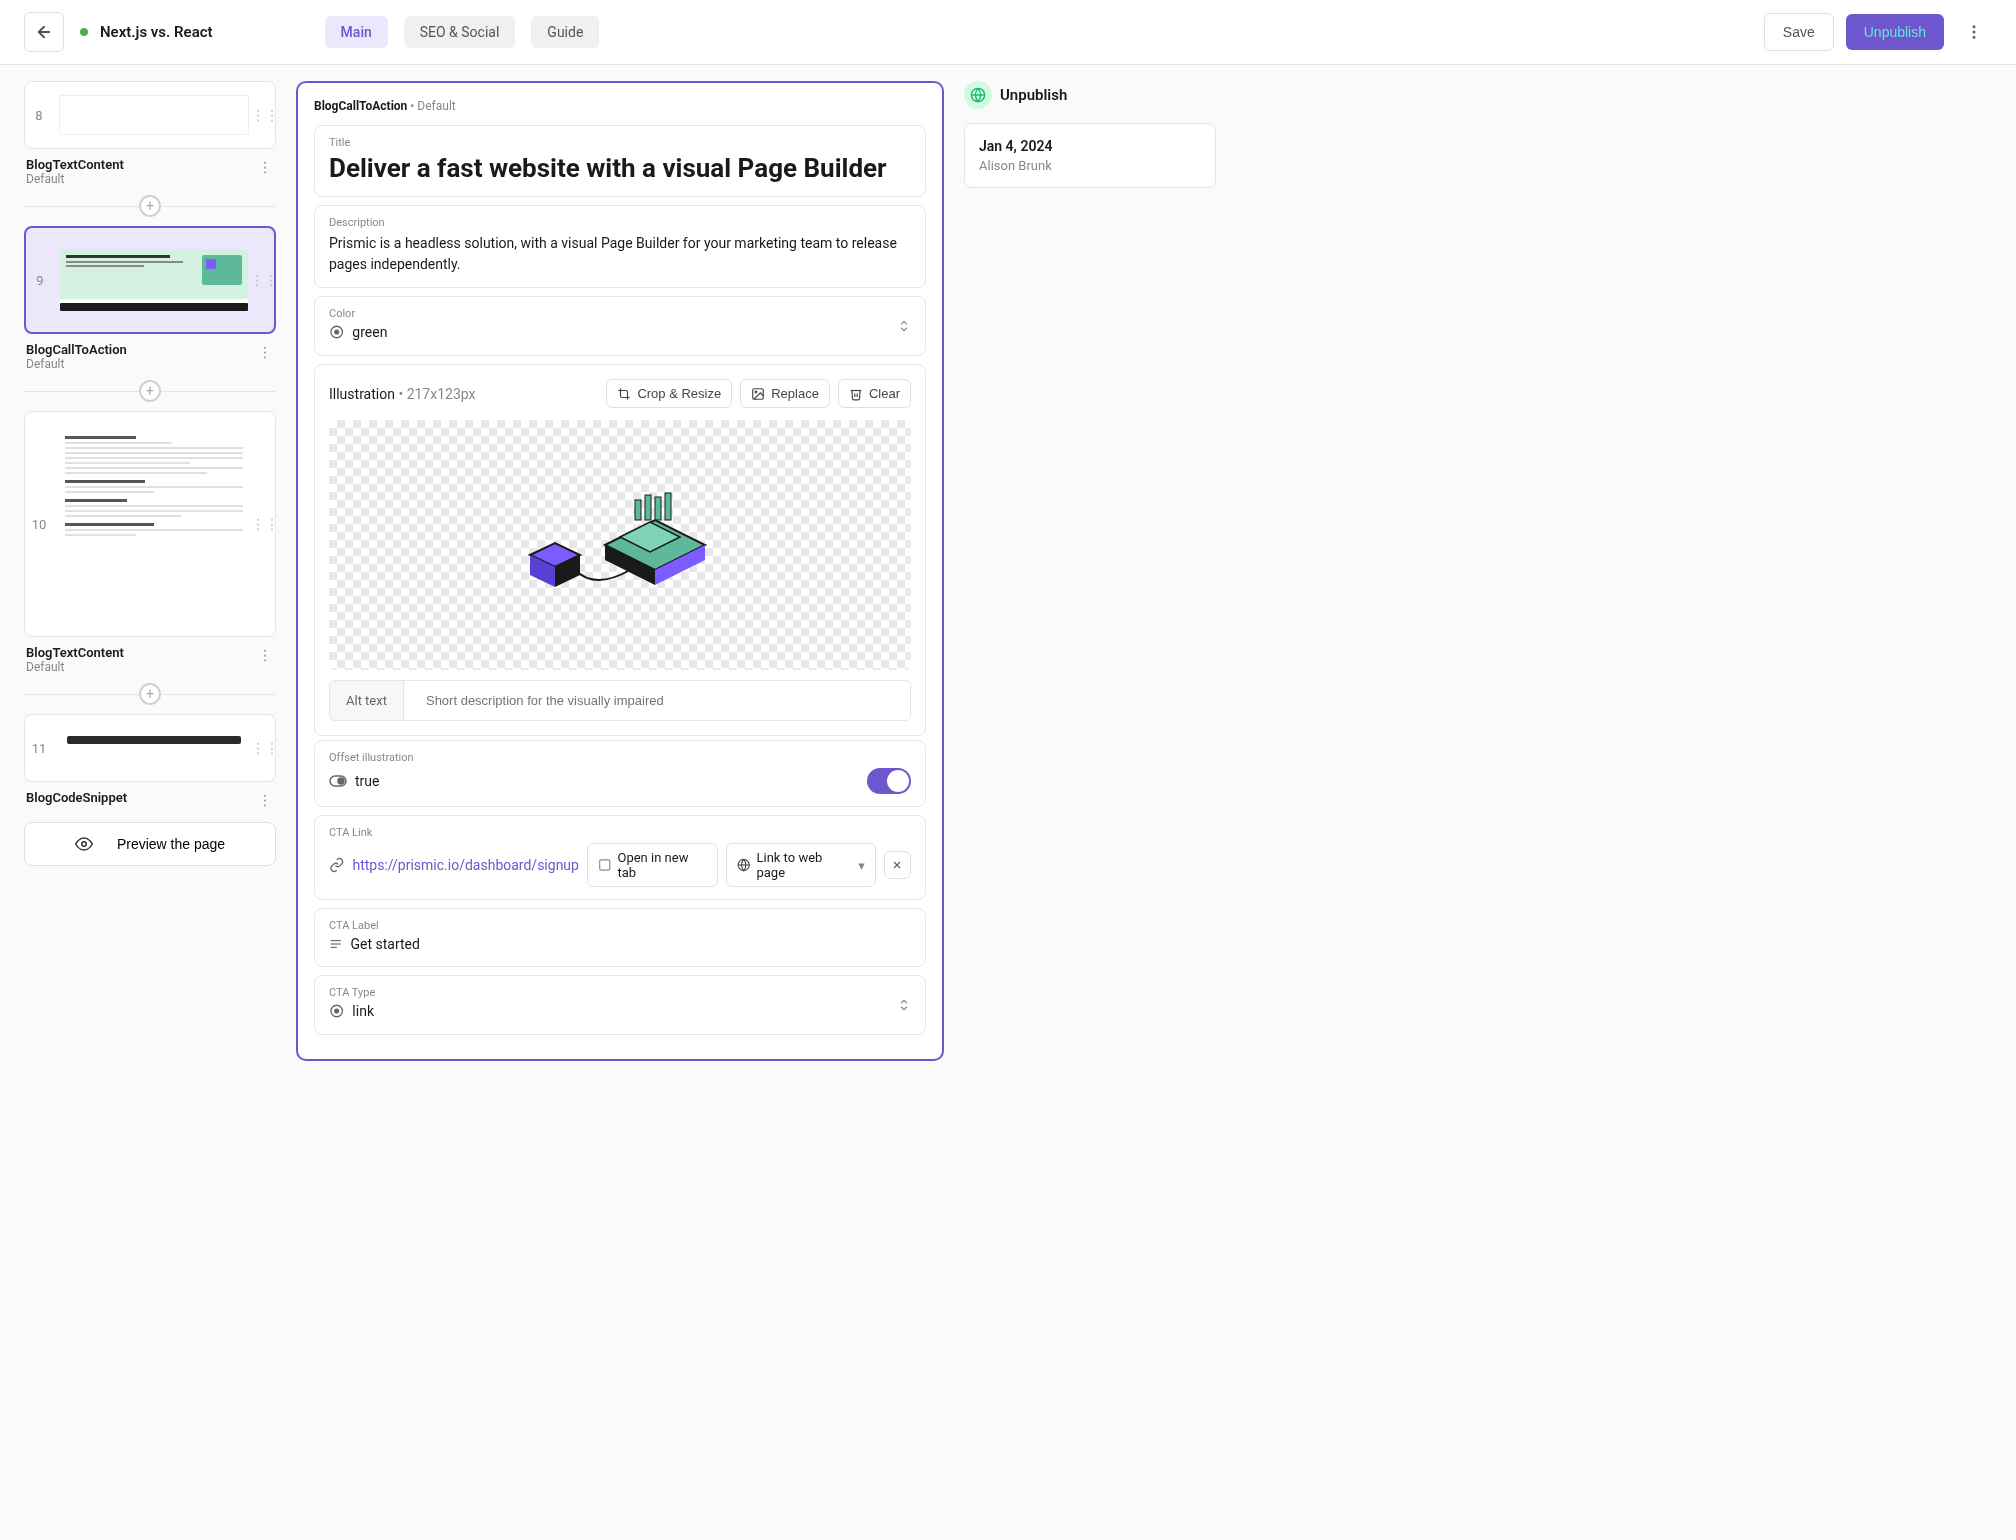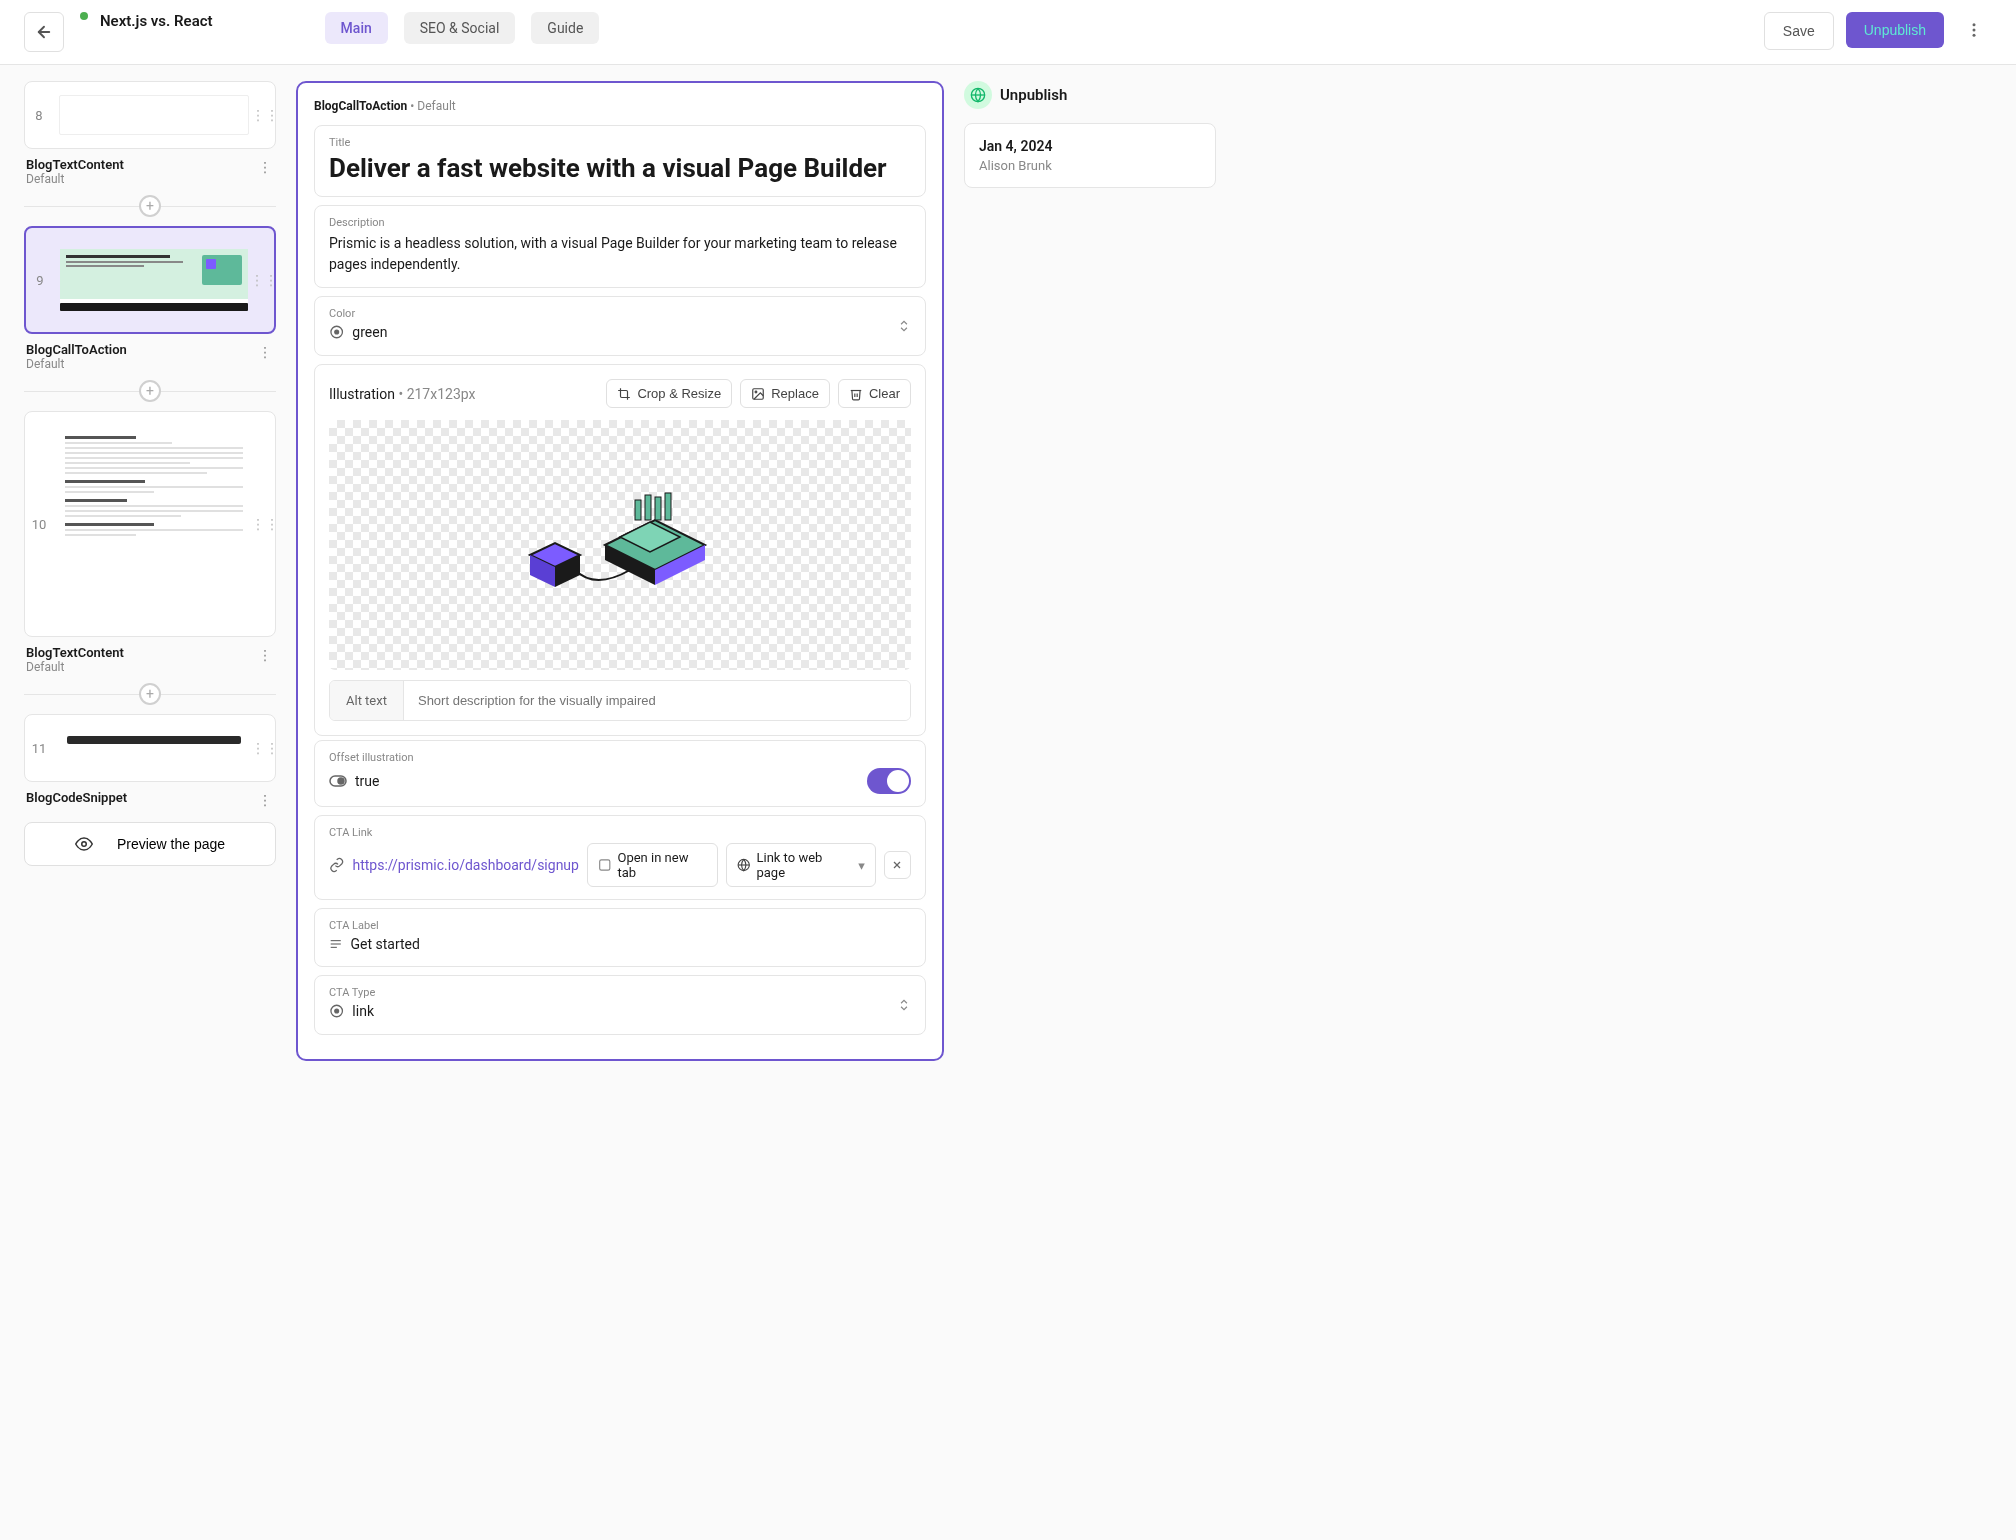--- a/index.html
+++ b/index.html
@@ -1,17 +1,17 @@
 <!DOCTYPE html>
 <html><head>
 <meta charset="utf-8">
 <style>
 * { box-sizing: border-box; margin: 0; padding: 0; }
 body { font-family: -apple-system, BlinkMacSystemFont, "Segoe UI", Roboto, sans-serif; background: #fafafa; color: #1a1a1a; font-size: 14px; }
-.header { display: flex; align-items: flex-start; padding: 12px 24px; background: #fff; border-bottom: 1px solid #e5e5e5; gap: 12px; }
+.header { display: flex; align-items: center; padding: 12px 24px; background: #fff; border-bottom: 1px solid #e5e5e5; gap: 12px; }
 .back-btn { width: 40px; height: 40px; border: 1px solid #e0e0e0; border-radius: 6px; background: #fff; display: flex; align-items: center; justify-content: center; cursor: pointer; }
 .status-dot { width: 8px; height: 8px; border-radius: 50%; background: #4caf50; margin-left: 4px; }
 .page-title { font-weight: 600; font-size: 15px; }
 .tabs { display: flex; gap: 16px; margin-left: 100px; }
 .tab { padding: 8px 16px; border-radius: 6px; background: #f0f0f0; color: #555; cursor: pointer; font-size: 14px; }
 .tab.active { background: #ece8fb; color: #6e56cf; font-weight: 500; }
 .header-spacer { flex: 1; }
 .btn { padding: 10px 18px; border-radius: 6px; border: 1px solid #e0e0e0; background: #fff; cursor: pointer; font-size: 14px; color: #555; }
 .btn.primary { background: #6e56cf; color: #5eead4; border: none; font-weight: 500; }
 .more-btn { width: 36px; height: 36px; display: flex; align-items: center; justify-content: center; cursor: pointer; color: #666; }
@@ -41,21 +41,21 @@
 .inline-icon { display: inline-flex; align-items: center; gap: 8px; width: 100%; }
 .select-arrow { position: absolute; right: 14px; top: 50%; transform: translateY(-50%); color: #888; }
 .image-section { border: 1px solid #e5e5e5; border-radius: 8px; padding: 14px; margin-bottom: 4px; }
 .image-header { display: flex; align-items: center; justify-content: space-between; margin-bottom: 12px; }
 .image-title { font-size: 14px; }
 .image-size { color: #888; }
 .image-actions { display: flex; gap: 8px; }
 .img-btn { padding: 6px 10px; border: 1px solid #e0e0e0; border-radius: 6px; background: #fff; cursor: pointer; font-size: 13px; display: flex; align-items: center; gap: 6px; color: #444; }
 .checker { width: 100%; height: 250px; border-radius: 6px; background-image: linear-gradient(45deg,#e8e8e8 25%,transparent 25%),linear-gradient(-45deg,#e8e8e8 25%,transparent 25%),linear-gradient(45deg,transparent 75%,#e8e8e8 75%),linear-gradient(-45deg,transparent 75%,#e8e8e8 75%); background-size: 16px 16px; background-position: 0 0,0 8px,8px -8px,-8px 0; display: flex; align-items: center; justify-content: center; margin-bottom: 10px; }
 .illustration-svg { width: 220px; height: 140px; }
-.alt-row { display: flex; border: 1px solid #e5e5e5; border-radius: 6px; overflow: hidden; }
+.alt-row { display: flex; border: 1px solid #e5e5e5; border-radius: 6px; overflow: hidden; gap: 8px; }
 .alt-label { padding: 12px 16px; background: #f7f7f7; border-right: 1px solid #e5e5e5; color: #666; font-size: 13px; }
 .alt-input { flex: 1; border: none; padding: 12px 14px; outline: none; font-size: 13px; }
 .toggle-row { display: flex; align-items: center; justify-content: space-between; }
 .toggle { width: 44px; height: 26px; border-radius: 13px; background: #6e56cf; position: relative; cursor: pointer; }
 .toggle-knob { position: absolute; right: 2px; top: 2px; width: 22px; height: 22px; border-radius: 50%; background: #fff; }
 .link-row { display: flex; align-items: center; gap: 8px; }
 .link-url { color: #6e56cf; flex: 1; }
 .chip { padding: 6px 10px; border: 1px solid #e0e0e0; border-radius: 6px; display: flex; align-items: center; gap: 6px; font-size: 13px; cursor: pointer; background:#fff; }
 .chip .chevron { color: #888; margin-left: 2px; }
 .clear-link { width: 28px; height: 28px; border: 1px solid #e0e0e0; border-radius: 6px; display: flex; align-items: center; justify-content: center; cursor: pointer; color: #666; background:#fff; }

